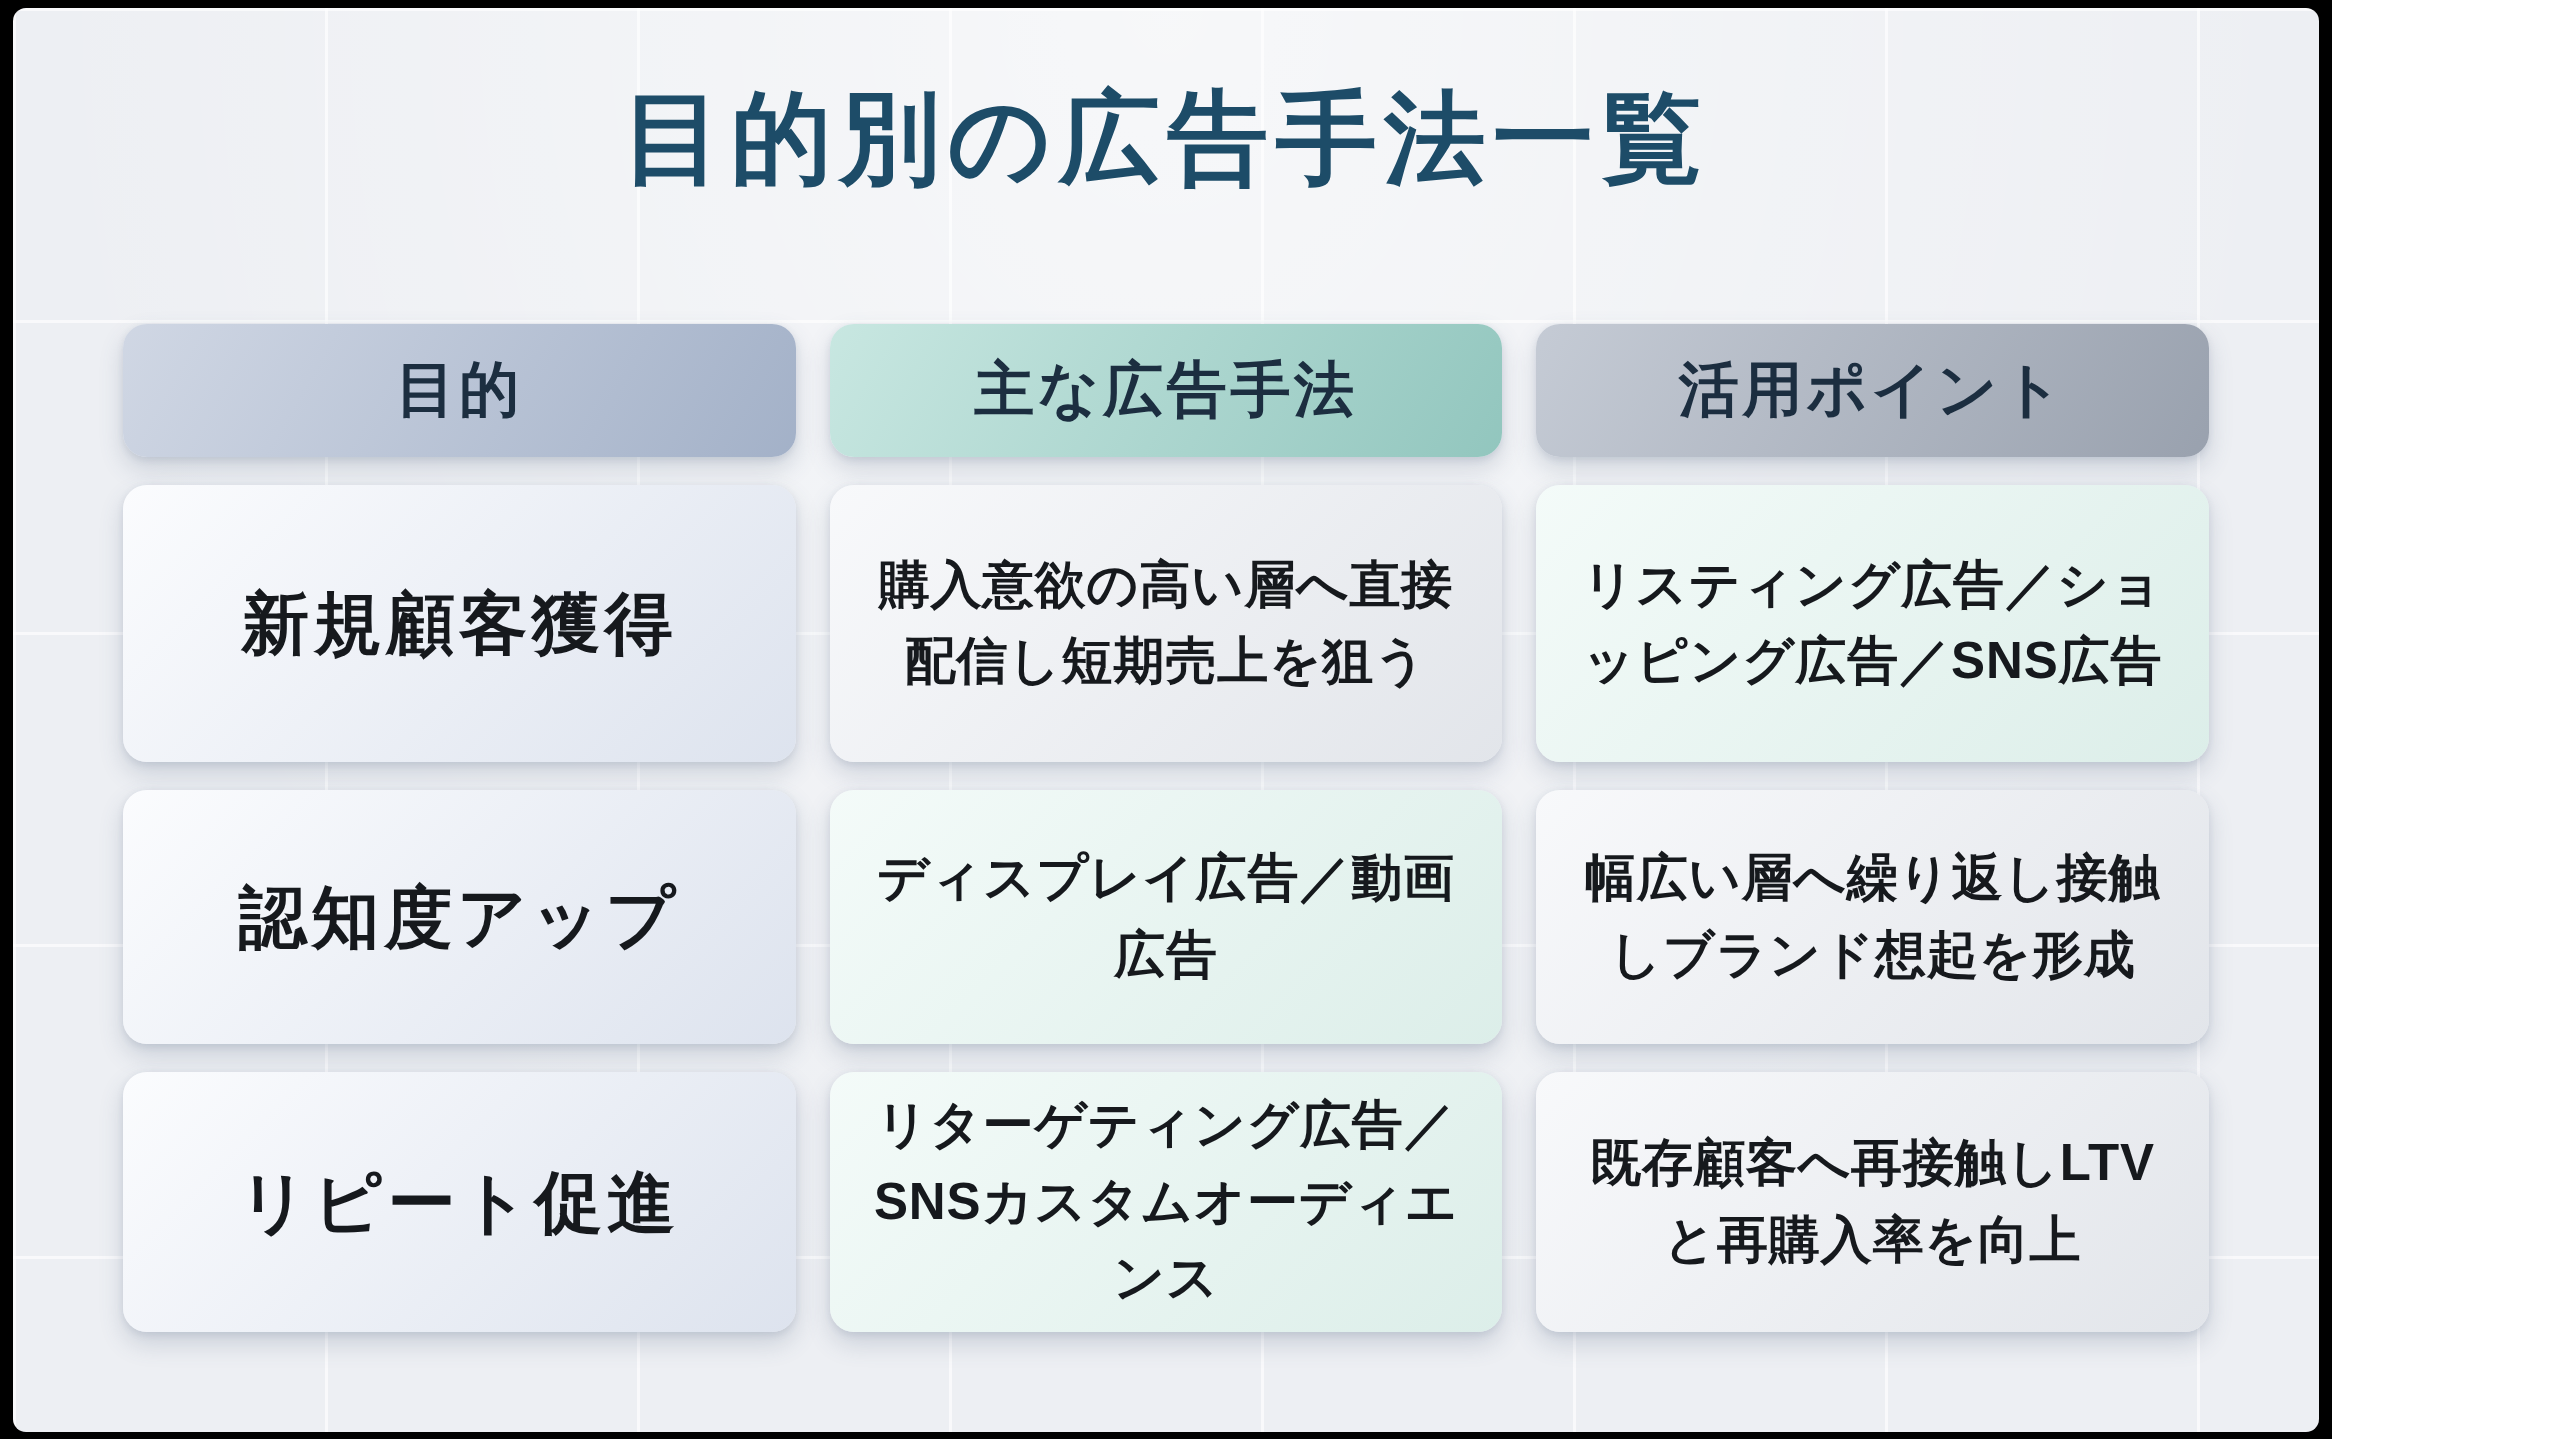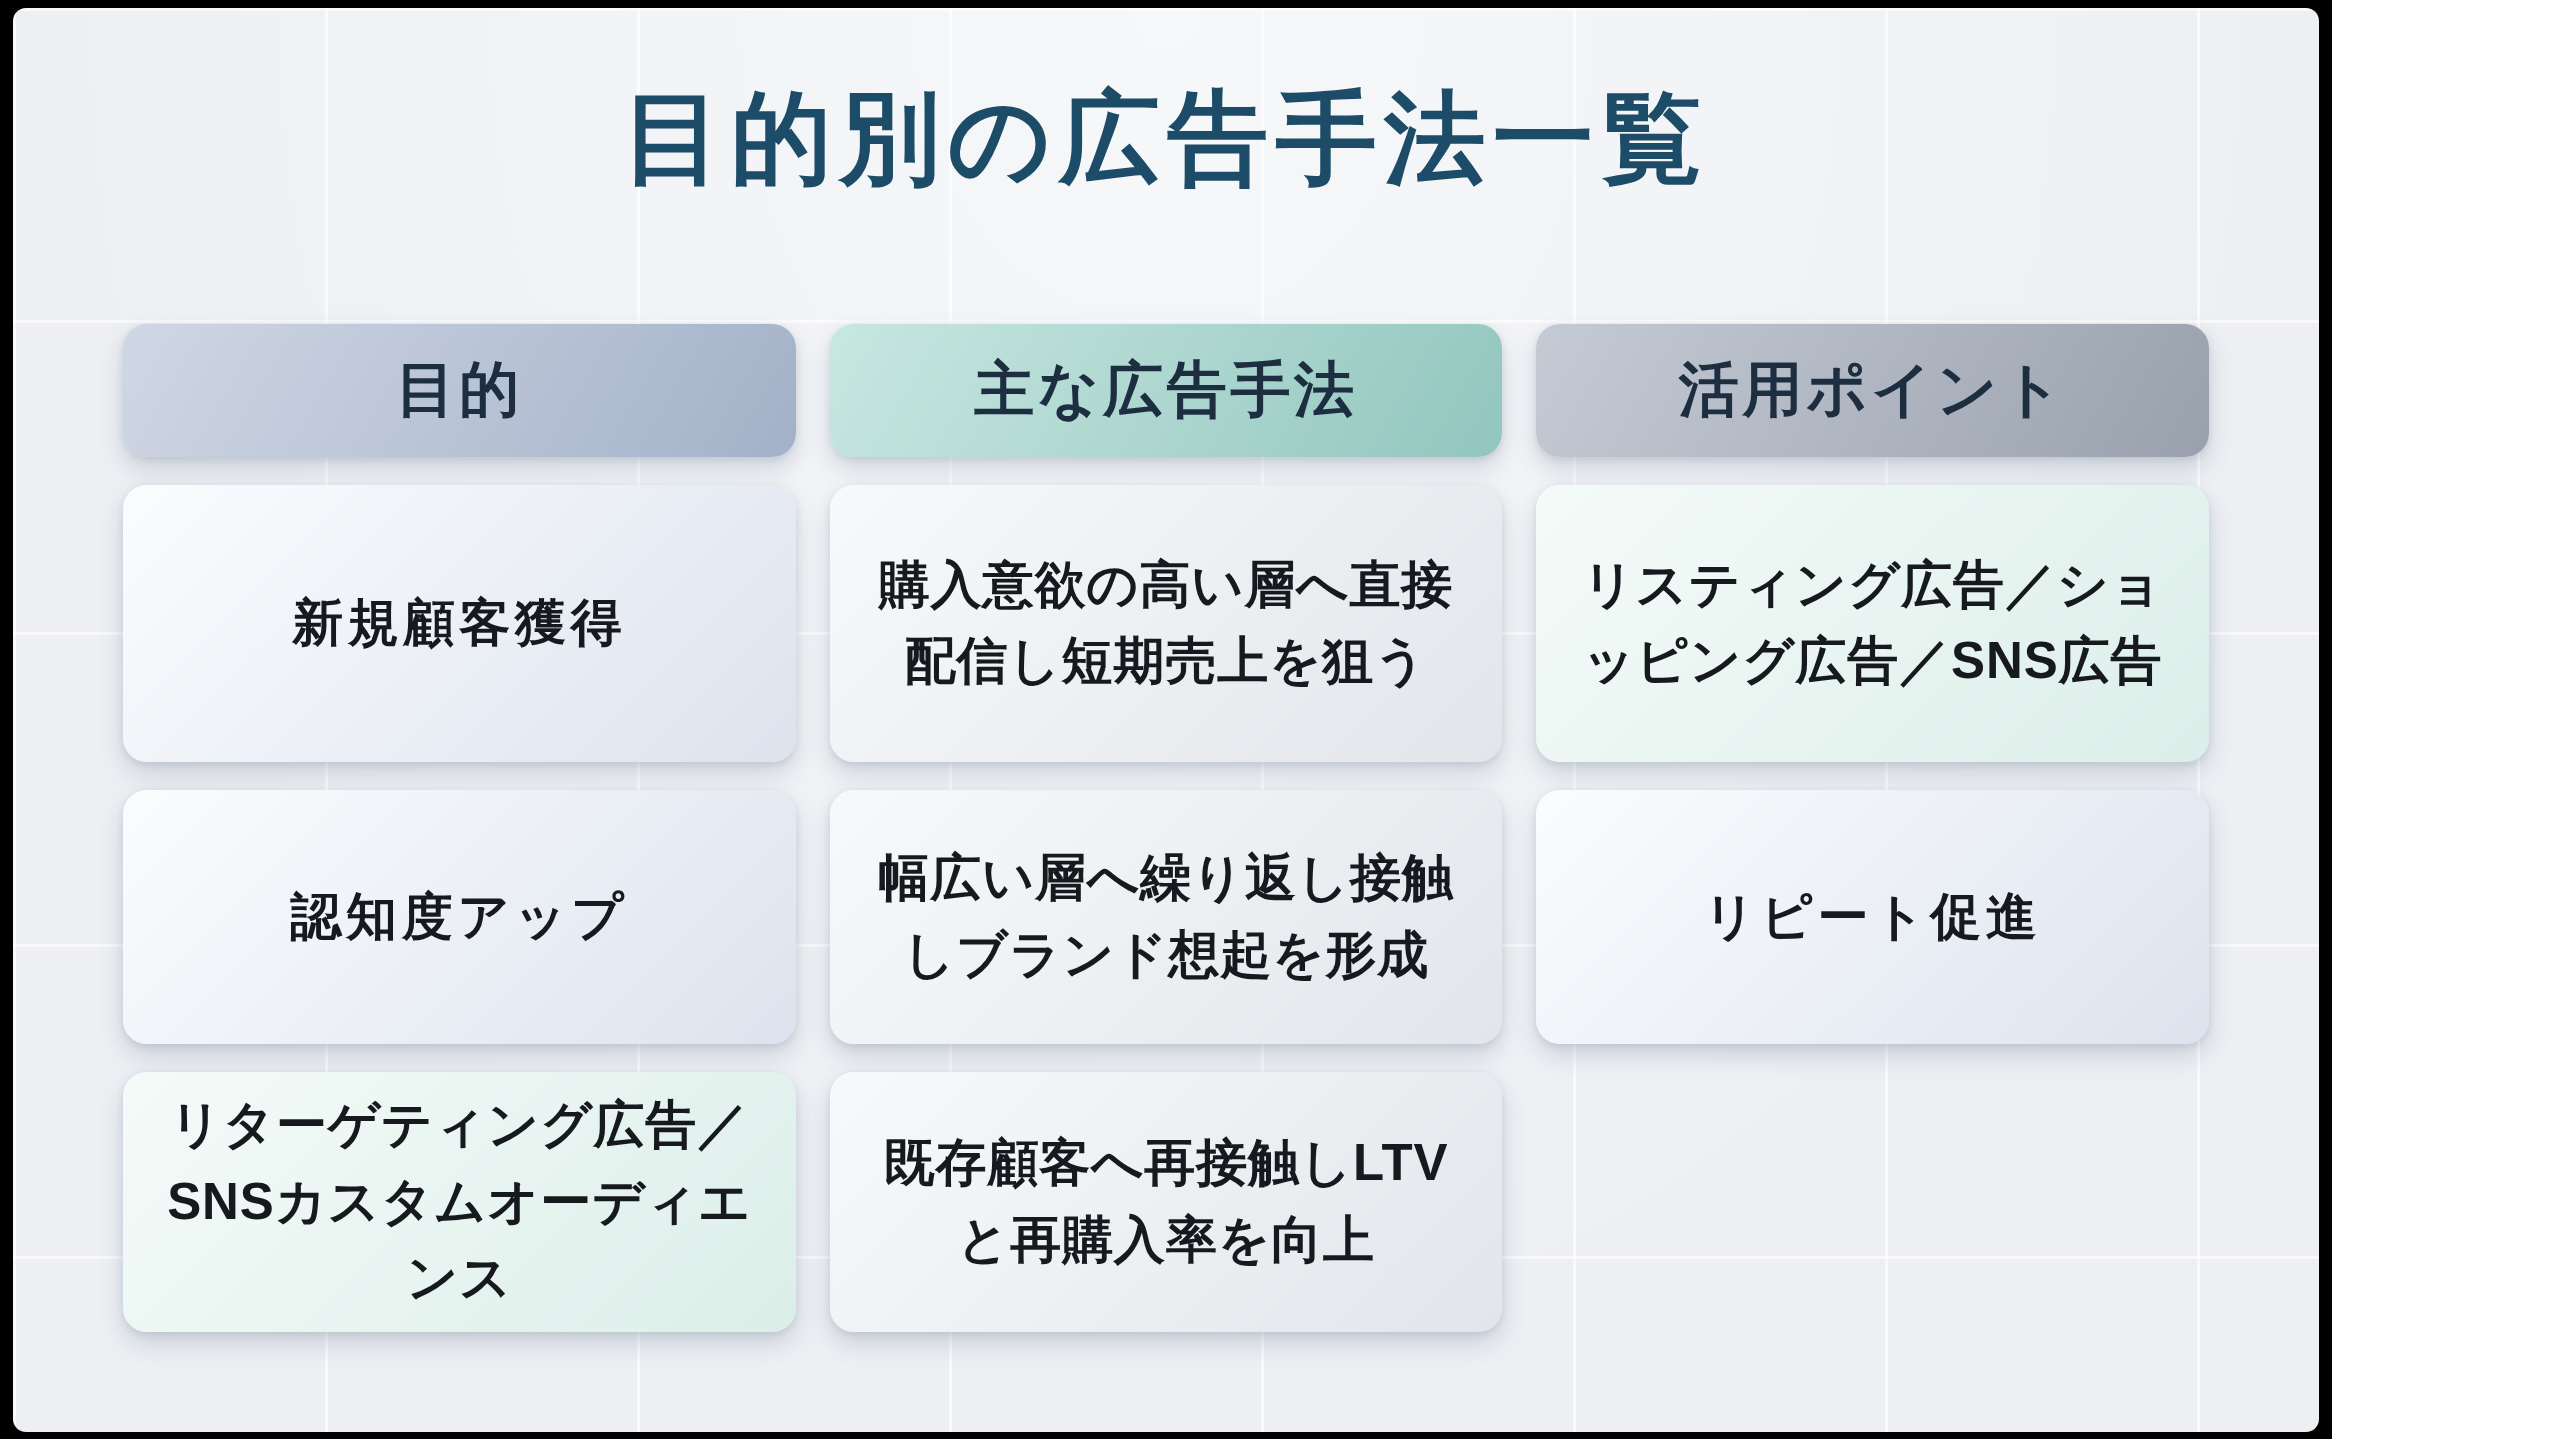--- a/index.html
+++ b/index.html
@@ -81,21 +81,21 @@
   }
 
   .body-cell {
     font-weight: bold;
     color: #16191d;
     line-height: 1.5;
   }
 
   .col-purpose {
     background: linear-gradient(135deg, #fbfcfe, #dde3ee);
-    font-size: 51px;
+    font-size: 68px;
     letter-spacing: 4.7px;
   }
 
   .col-methods {
     background: linear-gradient(135deg, #f4fbf9, #dceee9);
     font-size: 51px;
     letter-spacing: 0.9px;
   }
 
   .col-points {
@@ -116,20 +116,21 @@
 
       <div class="cell header header-purpose">目的</div>
       <div class="cell header header-methods">主な広告手法</div>
       <div class="cell header header-points">活用ポイント</div>
 
       <div class="cell body-cell col-purpose">新規顧客獲得</div>
       <div class="cell body-cell col-points">購入意欲の高い層へ直接配信し短期売上を狙う</div>
       <div class="cell body-cell col-methods">リスティング広告／ショッピング広告／SNS広告</div>
 
       <div class="cell body-cell col-purpose">認知度アップ</div>
+      <div class="cell body-cell col-methods">ディスプレイ広告／動画広告</div>
       <div class="cell body-cell col-points">幅広い層へ繰り返し接触しブランド想起を形成</div>
 
       <div class="cell body-cell col-purpose">リピート促進</div>
       <div class="cell body-cell col-methods">リターゲティング広告／SNSカスタムオーディエンス</div>
       <div class="cell body-cell col-points">既存顧客へ再接触しLTVと再購入率を向上</div>
 
     </div>
   </div>
 </div>
 

